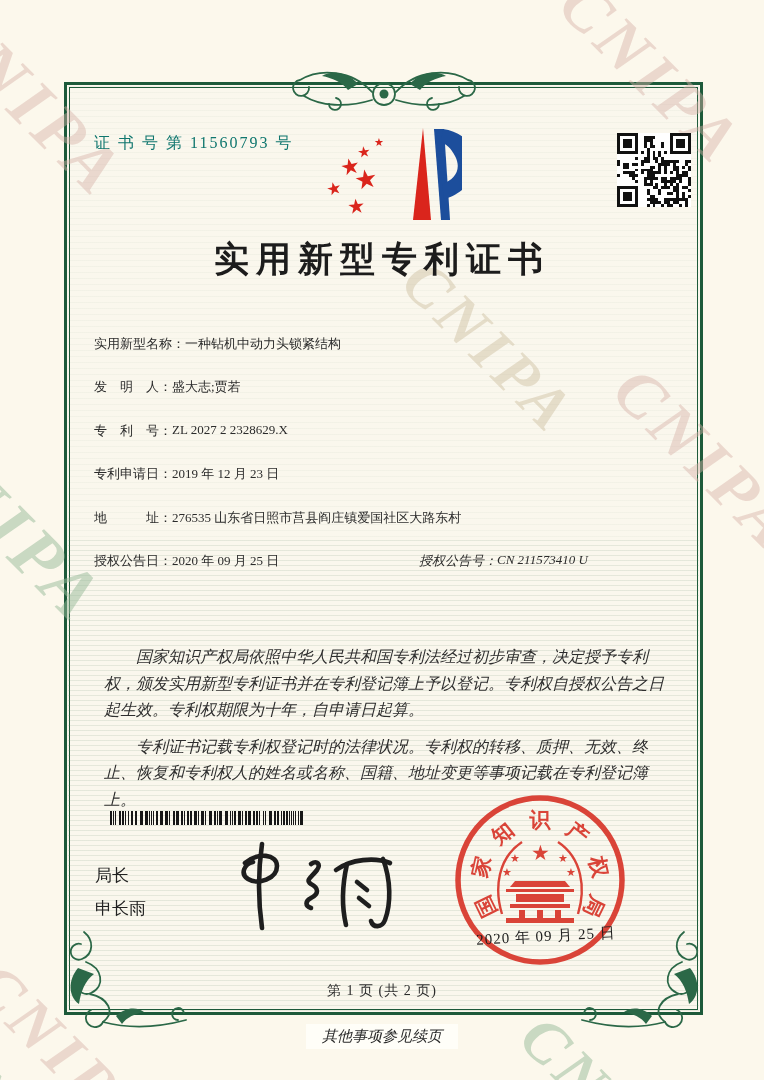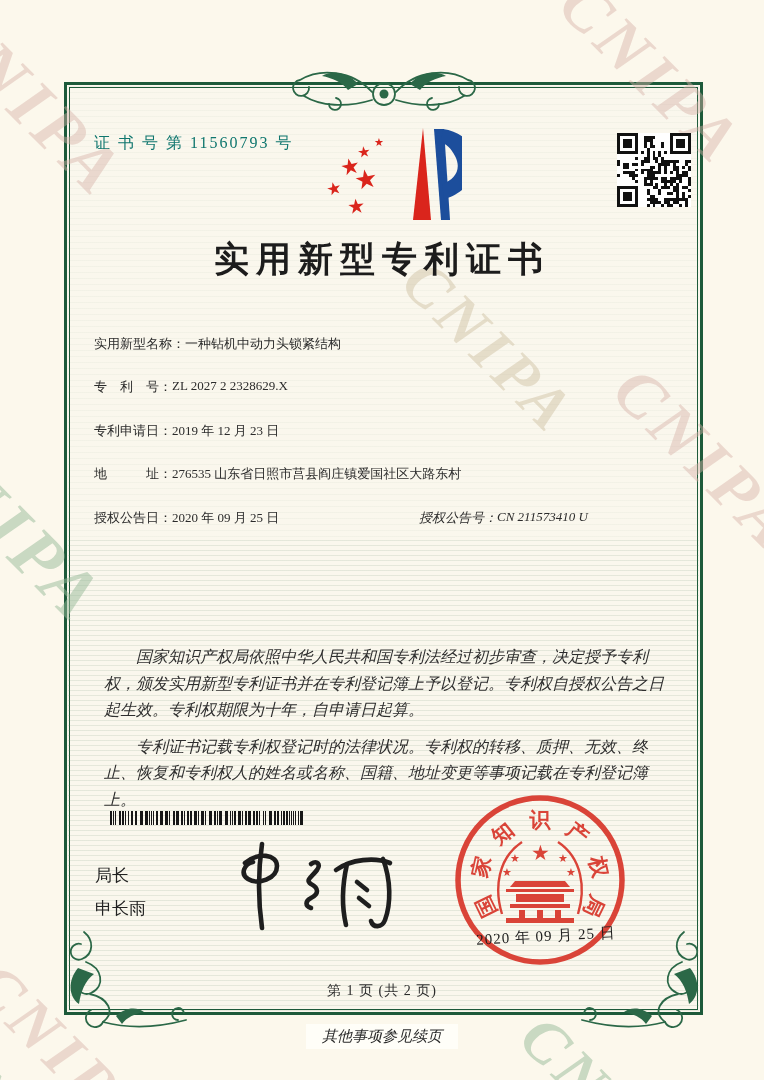--- a/index.html
+++ b/index.html
@@ -428,20 +428,24 @@
         </svg></div>
 
     <div class="title">实用新型专利证书</div>
 
     <div class="fields">
       <div class="frow">
         <span class="flabel">实用新型名称：</span>
         <span class="fvalue">一种钻机中动力头锁紧结构</span>
       </div>
       <div class="frow">
+        <span class="flabel">发　明　人：</span>
+        <span class="fvalue">盛大志;贾若</span>
+      </div>
+      <div class="frow">
         <span class="flabel">专　利　号：</span>
         <span class="fvalue">ZL 2027 2 2328629.X</span>
       </div>
       <div class="frow">
         <span class="flabel">专利申请日：</span>
         <span class="fvalue">2019 年 12 月 23 日</span>
       </div>
       <div class="frow">
         <span class="flabel">地　　　址：</span>
         <span class="fvalue">276535 山东省日照市莒县阎庄镇爱国社区大路东村</span>

